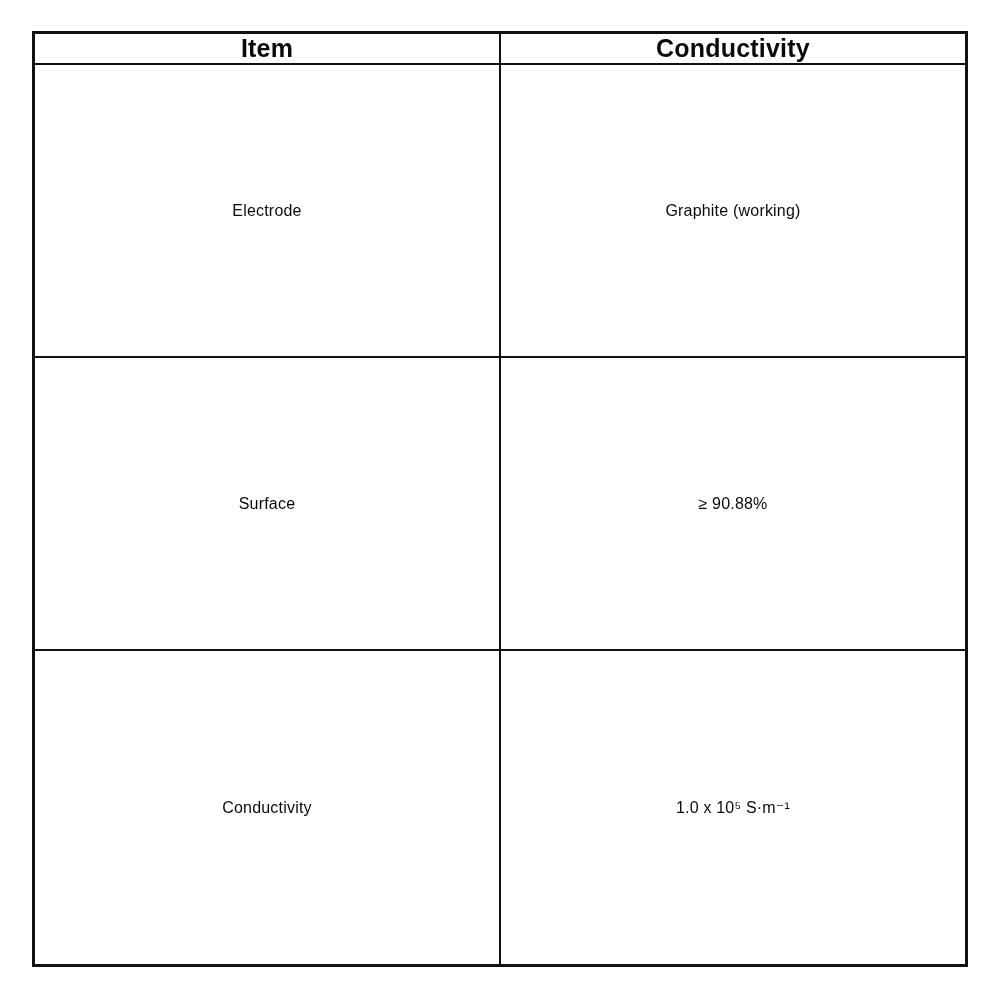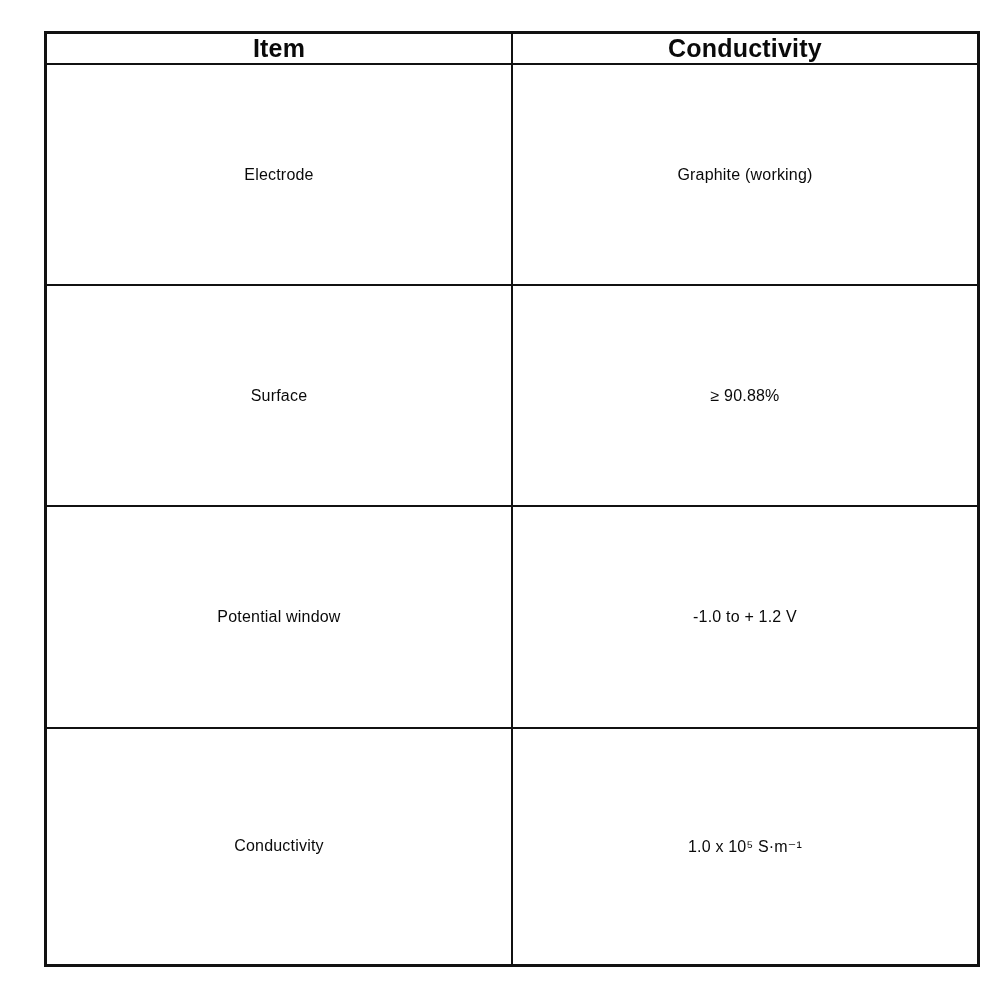--- a/index.html
+++ b/index.html
@@ -12,21 +12,21 @@
     color: #0a0a0a;
   }
   .page {
     width: 1000px;
     height: 1000px;
     box-sizing: border-box;
     position: relative;
   }
   table.spec-table {
     position: absolute;
-    left: 44px;
+    left: 32px;
     top: 31px;
     width: 936px;
     height: 936px;
     border-collapse: collapse;
     table-layout: fixed;
     background: #ffffff;
     border: 3px solid #111111;
   }
   table.spec-table td, table.spec-table th {
     border: 2px solid #111111;
@@ -67,22 +67,18 @@
     <tbody>
       <tr>
         <td>Electrode</td>
         <td>Graphite (working)</td>
       </tr>
       <tr>
         <td>Surface</td>
         <td>≥ 90.88%</td>
       </tr>
       <tr>
-        <td>Potential window</td>
-        <td>-1.0 to + 1.2 V</td>
-      </tr>
-      <tr>
         <td>Conductivity</td>
         <td>1.0 x 10⁵ S·m⁻¹</td>
       </tr>
     </tbody>
   </table>
 </div>
 
 </body></html>

